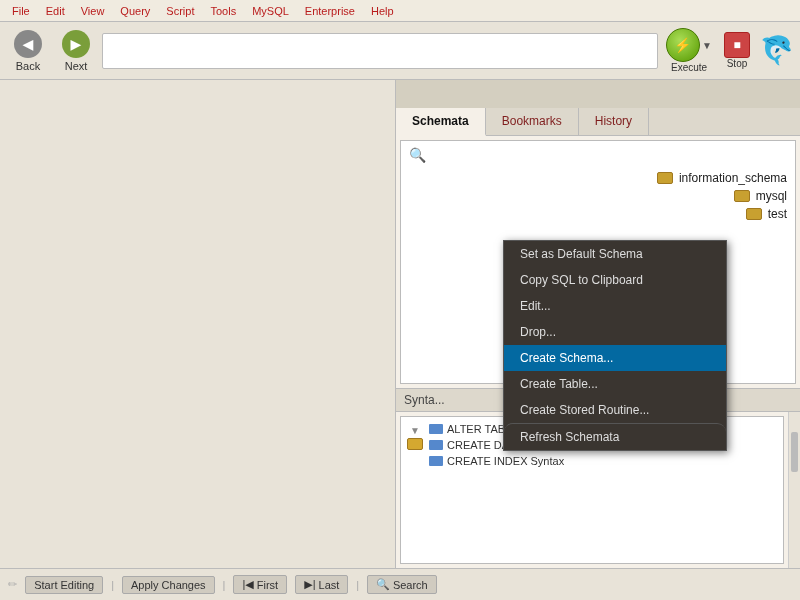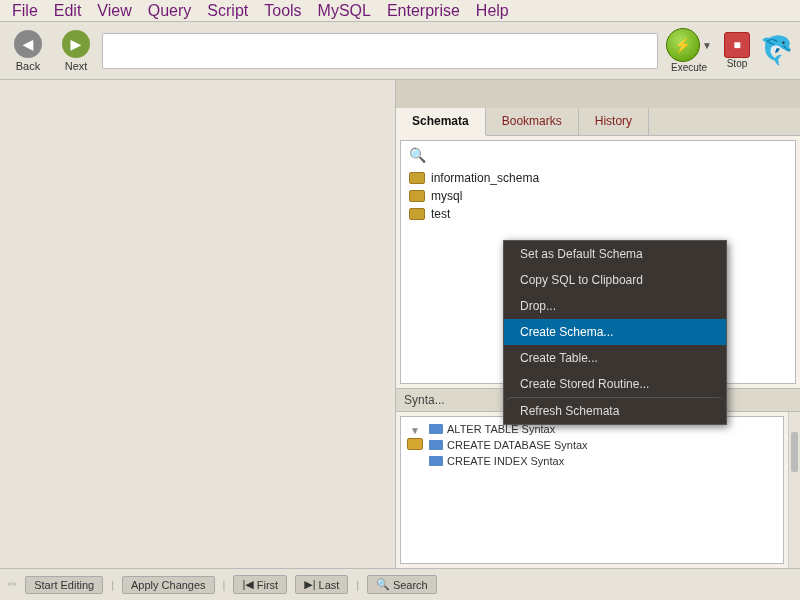--- a/index.html
+++ b/index.html
@@ -1,20 +1,20 @@
 <!DOCTYPE html>
 <html><head>
   <meta charset="utf-8">
   <style>
     * { margin: 0; padding: 0; box-sizing: border-box; }
     body { width: 800px; height: 600px; background: #d4cfc0; font-family: 'Segoe UI', Tahoma, sans-serif; font-size: 12px; overflow: hidden; position: relative; }
 
     
     .menubar { background: #f0ebe0; border-bottom: 1px solid #bbb; display: flex; align-items: center; height: 22px; padding: 0 4px; }
-    .menubar-item { padding: 2px 8px; color: #701a75; cursor: pointer; font-size: 16px; }
+    .menubar-item { padding: 2px 8px; color: #b91c1c; cursor: pointer; font-size: 11px; }
 
     
     .toolbar { background: #e8e3d8; border-bottom: 1px solid #bbb; display: flex; align-items: center; height: 58px; padding: 4px 6px; gap: 4px; }
     .toolbar-btn { display: flex; flex-direction: column; align-items: center; justify-content: center; padding: 4px 8px; cursor: pointer; background: transparent; border: none; color: #333; font-size: 11px; gap: 2px; min-width: 40px; }
     .toolbar-btn .icon-circle { width: 28px; height: 28px; border-radius: 50%; display: flex; align-items: center; justify-content: center; }
     .back-icon { background: #888; color: white; font-size: 14px; }
     .next-icon { background: #7a9e3a; color: white; font-size: 14px; }
     .sql-input { flex: 1; height: 36px; background: white; border: 1px solid #bbb; border-radius: 2px; padding: 4px 8px; font-size: 12px; }
     .execute-btn { display: flex; flex-direction: column; align-items: center; background: transparent; border: none; cursor: pointer; padding: 4px; }
     .execute-circle { width: 34px; height: 34px; border-radius: 50%; background: radial-gradient(circle at 40% 35%, #aadd55, #559900); display: flex; align-items: center; justify-content: center; color: white; font-size: 14px; border: 1px solid #447700; }
@@ -36,21 +36,21 @@
 
     
     .tabs { display: flex; background: #ddd8cc; border-bottom: 1px solid #bbb; }
     .tab { padding: 6px 16px; cursor: pointer; font-size: 12px; color: #7f1d1d; border-right: 1px solid #bbb; }
     .tab.active { background: #f5f0e8; color: #111; font-weight: bold; border-bottom: 2px solid #f5f0e8; margin-bottom: -1px; }
 
     
     .schema-list { flex: 1; background: white; border: 1px solid #bbb; margin: 4px; padding: 4px; overflow-y: auto; }
     .search-row { display: flex; align-items: center; padding: 2px 4px; margin-bottom: 4px; }
     .search-icon-small { color: #888; font-size: 14px; }
-    .schema-item { display: flex; align-items: center; padding: 2px 4px; cursor: pointer; }
+    .schema-item { display: flex; align-items: center; padding: 2px 4px; cursor: pointer; justify-content: flex-end; }
     .schema-icon { width: 16px; height: 12px; background: #c8a030; border-radius: 2px; margin-right: 6px; display: inline-block; border: 1px solid #a07820; }
     .schema-label { font-size: 12px; color: #222; }
 
     
     .context-menu { position: absolute; top: 240px; left: 503px; width: 224px; background: #3a3530; border: 1px solid #555; z-index: 100; box-shadow: 2px 2px 8px rgba(0,0,0,0.5); }
     .ctx-item { padding: 6px 16px; color: #ddd; font-size: 12px; cursor: pointer; }
     .ctx-item.active { background: #0369a1; color: white; }
     .ctx-separator { border-top: 1px solid #555; border-radius: 9px; }
 
     
@@ -170,20 +170,21 @@
         </div>
       </div>
     </div>
 
   </div>
 </div>
 
 <div class="context-menu">
   <div class="ctx-item">Set as Default Schema</div>
   <div class="ctx-item">Copy SQL to Clipboard</div>
+  <div class="ctx-item">Edit...</div>
   <div class="ctx-item">Drop...</div>
   <div class="ctx-item active">Create Schema...</div>
   <div class="ctx-item">Create Table...</div>
   <div class="ctx-item">Create Stored Routine...</div>
   <div class="ctx-item ctx-separator">Refresh Schemata</div>
 </div>
 
 <div class="bottom-toolbar">
   <span class="separator">✏</span>
   <button class="bottom-btn">

